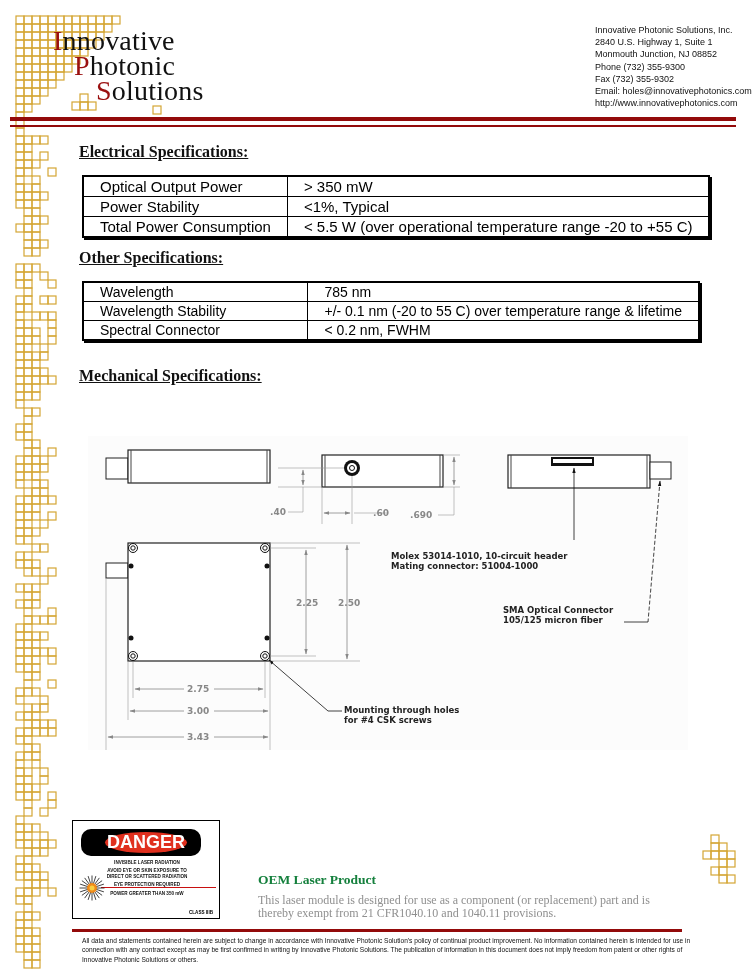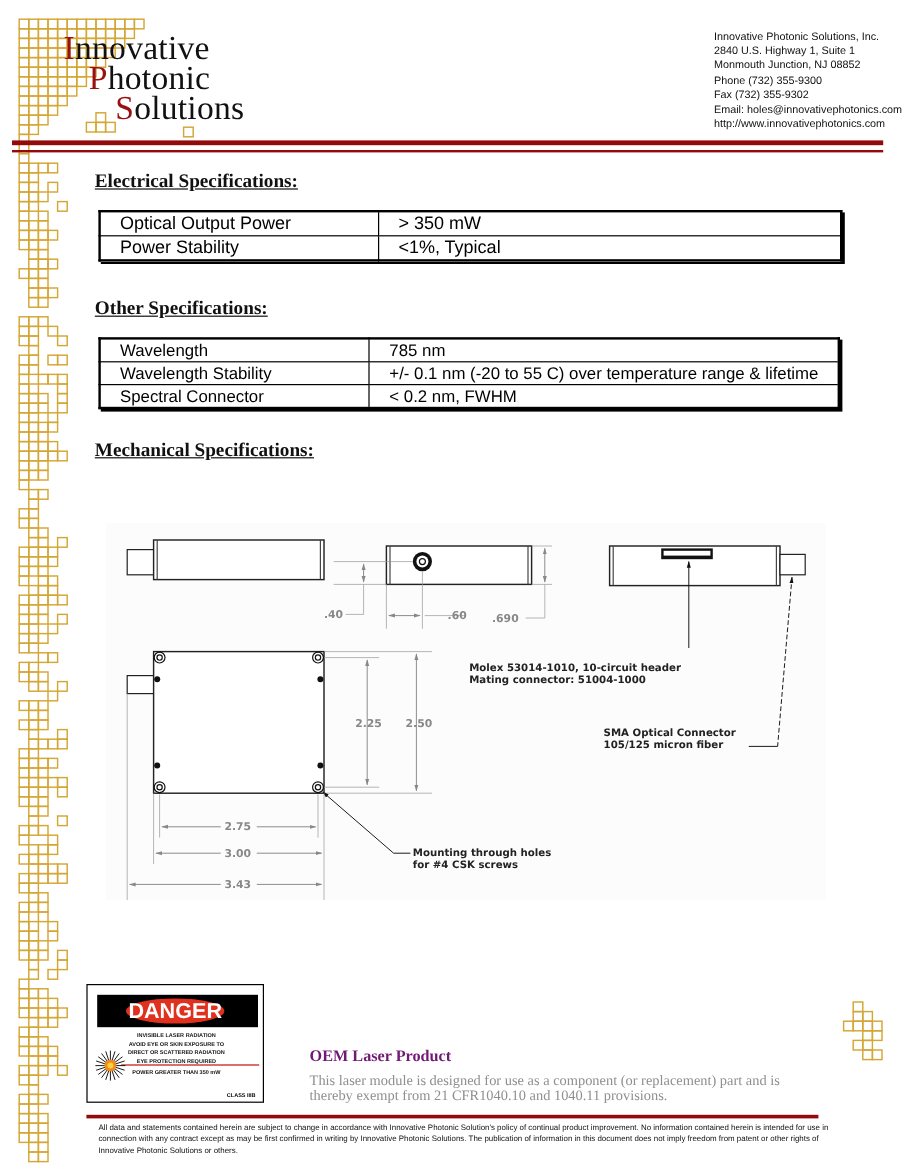--- a/index.html
+++ b/index.html
@@ -28,30 +28,30 @@
   table.spec td.c1 { width: 199px; }
 
   
   .drawing { position: absolute; left: 88px; top: 436px; width: 600px; height: 314px; background: #fcfcfc; font-weight: bold; }
   .drawing svg { position: absolute; left: 0; top: 0; }
   .dimtxt { font-family: "DejaVu Sans", sans-serif; font-size: 9px; fill: #888; }
   .note { font-family: "DejaVu Sans", sans-serif; font-size: 8.5px; fill: #222; }
 
   
   .danger-box { position: absolute; left: 72px; top: 820px; width: 146px; height: 97px; border: 1px solid #000; background: #fff; }
-  .danger-head { position: absolute; left: 8px; top: 8px; width: 134px; height: 27px; background: #000; }
+  .danger-head { position: absolute; left: 8px; top: 8px; width: 120px; height: 27px; background: #000; border-radius: 10px; }
   .danger-oval { position: absolute; left: 24px; top: 3px; width: 82px; height: 21px; background: #e0301e; border-radius: 50%; }
   .danger-word { position: absolute; left: 0; top: 0; width: 130px; height: 27px; line-height: 27px; text-align: center; color: #fff; font-weight: bold; font-size: 18px; font-family: "Liberation Sans", sans-serif; }
   .danger-line { position: absolute; font-size: 4.6px; font-weight: bold; text-align: center; width: 120px; left: 22px; line-height: 6px; color: #111; white-space: nowrap; }
   .danger-red { position: absolute; left: 28px; top: 66px; width: 115px; height: 1px; background: #c81010; }
   .danger-class { position: absolute; right: 6px; bottom: 3px; font-size: 4.6px; font-weight: bold; }
   .starburst { position: absolute; left: 6px; top: 54px; width: 26px; height: 26px; }
 
   
-  .oem-title { position: absolute; left: 258px; top: 872px; font-family: "Liberation Serif", serif; font-weight: bold; font-size: 13.5px; color: #701a75; white-space: nowrap; }
+  .oem-title { position: absolute; left: 258px; top: 872px; font-family: "Liberation Serif", serif; font-weight: bold; font-size: 13.5px; color: #15803d; white-space: nowrap; }
   .oem-body { position: absolute; left: 258px; top: 894px; width: 420px; font-family: "Liberation Serif", serif; font-size: 12px; line-height: 12.5px; color: #8f8f8f; }
 
   
   .footer { position: absolute; left: 82px; top: 936px; width: 610px; font-size: 6.6px; line-height: 9.3px; color: #111; }
 </style>
 </head>
 <body>
 
 <svg class="logo-grid" width="754" height="976" style="position:absolute;left:0;top:0;">
   <g id="grid-cells" fill="none" stroke="#d4a634" stroke-width="1.2">
@@ -492,20 +492,24 @@
 <table class="spec elec" style="left:82px; top:175px; width:620px;">
   <tbody>
       <tr>
     <td class="c1">Optical Output Power</td>
     <td>&gt; 350 mW</td>
   </tr>
   <tr>
     <td class="c1">Power Stability</td>
     <td>&lt;1%, Typical</td>
   </tr>
+  <tr>
+    <td class="c1">Total Power Consumption</td>
+    <td>&lt; 5.5 W (over operational temperature range -20 to +55 C)</td>
+  </tr>
 </tbody>
   </table>
 
 <div class="heading" style="left:79px; top:249px;">Other Specifications:</div>
 <table class="spec other" style="left:82px; top:281px; width:618px;">
   <tbody>
       <tr>
     <td class="c1">Wavelength</td>
     <td>785 nm</td>
   </tr>

